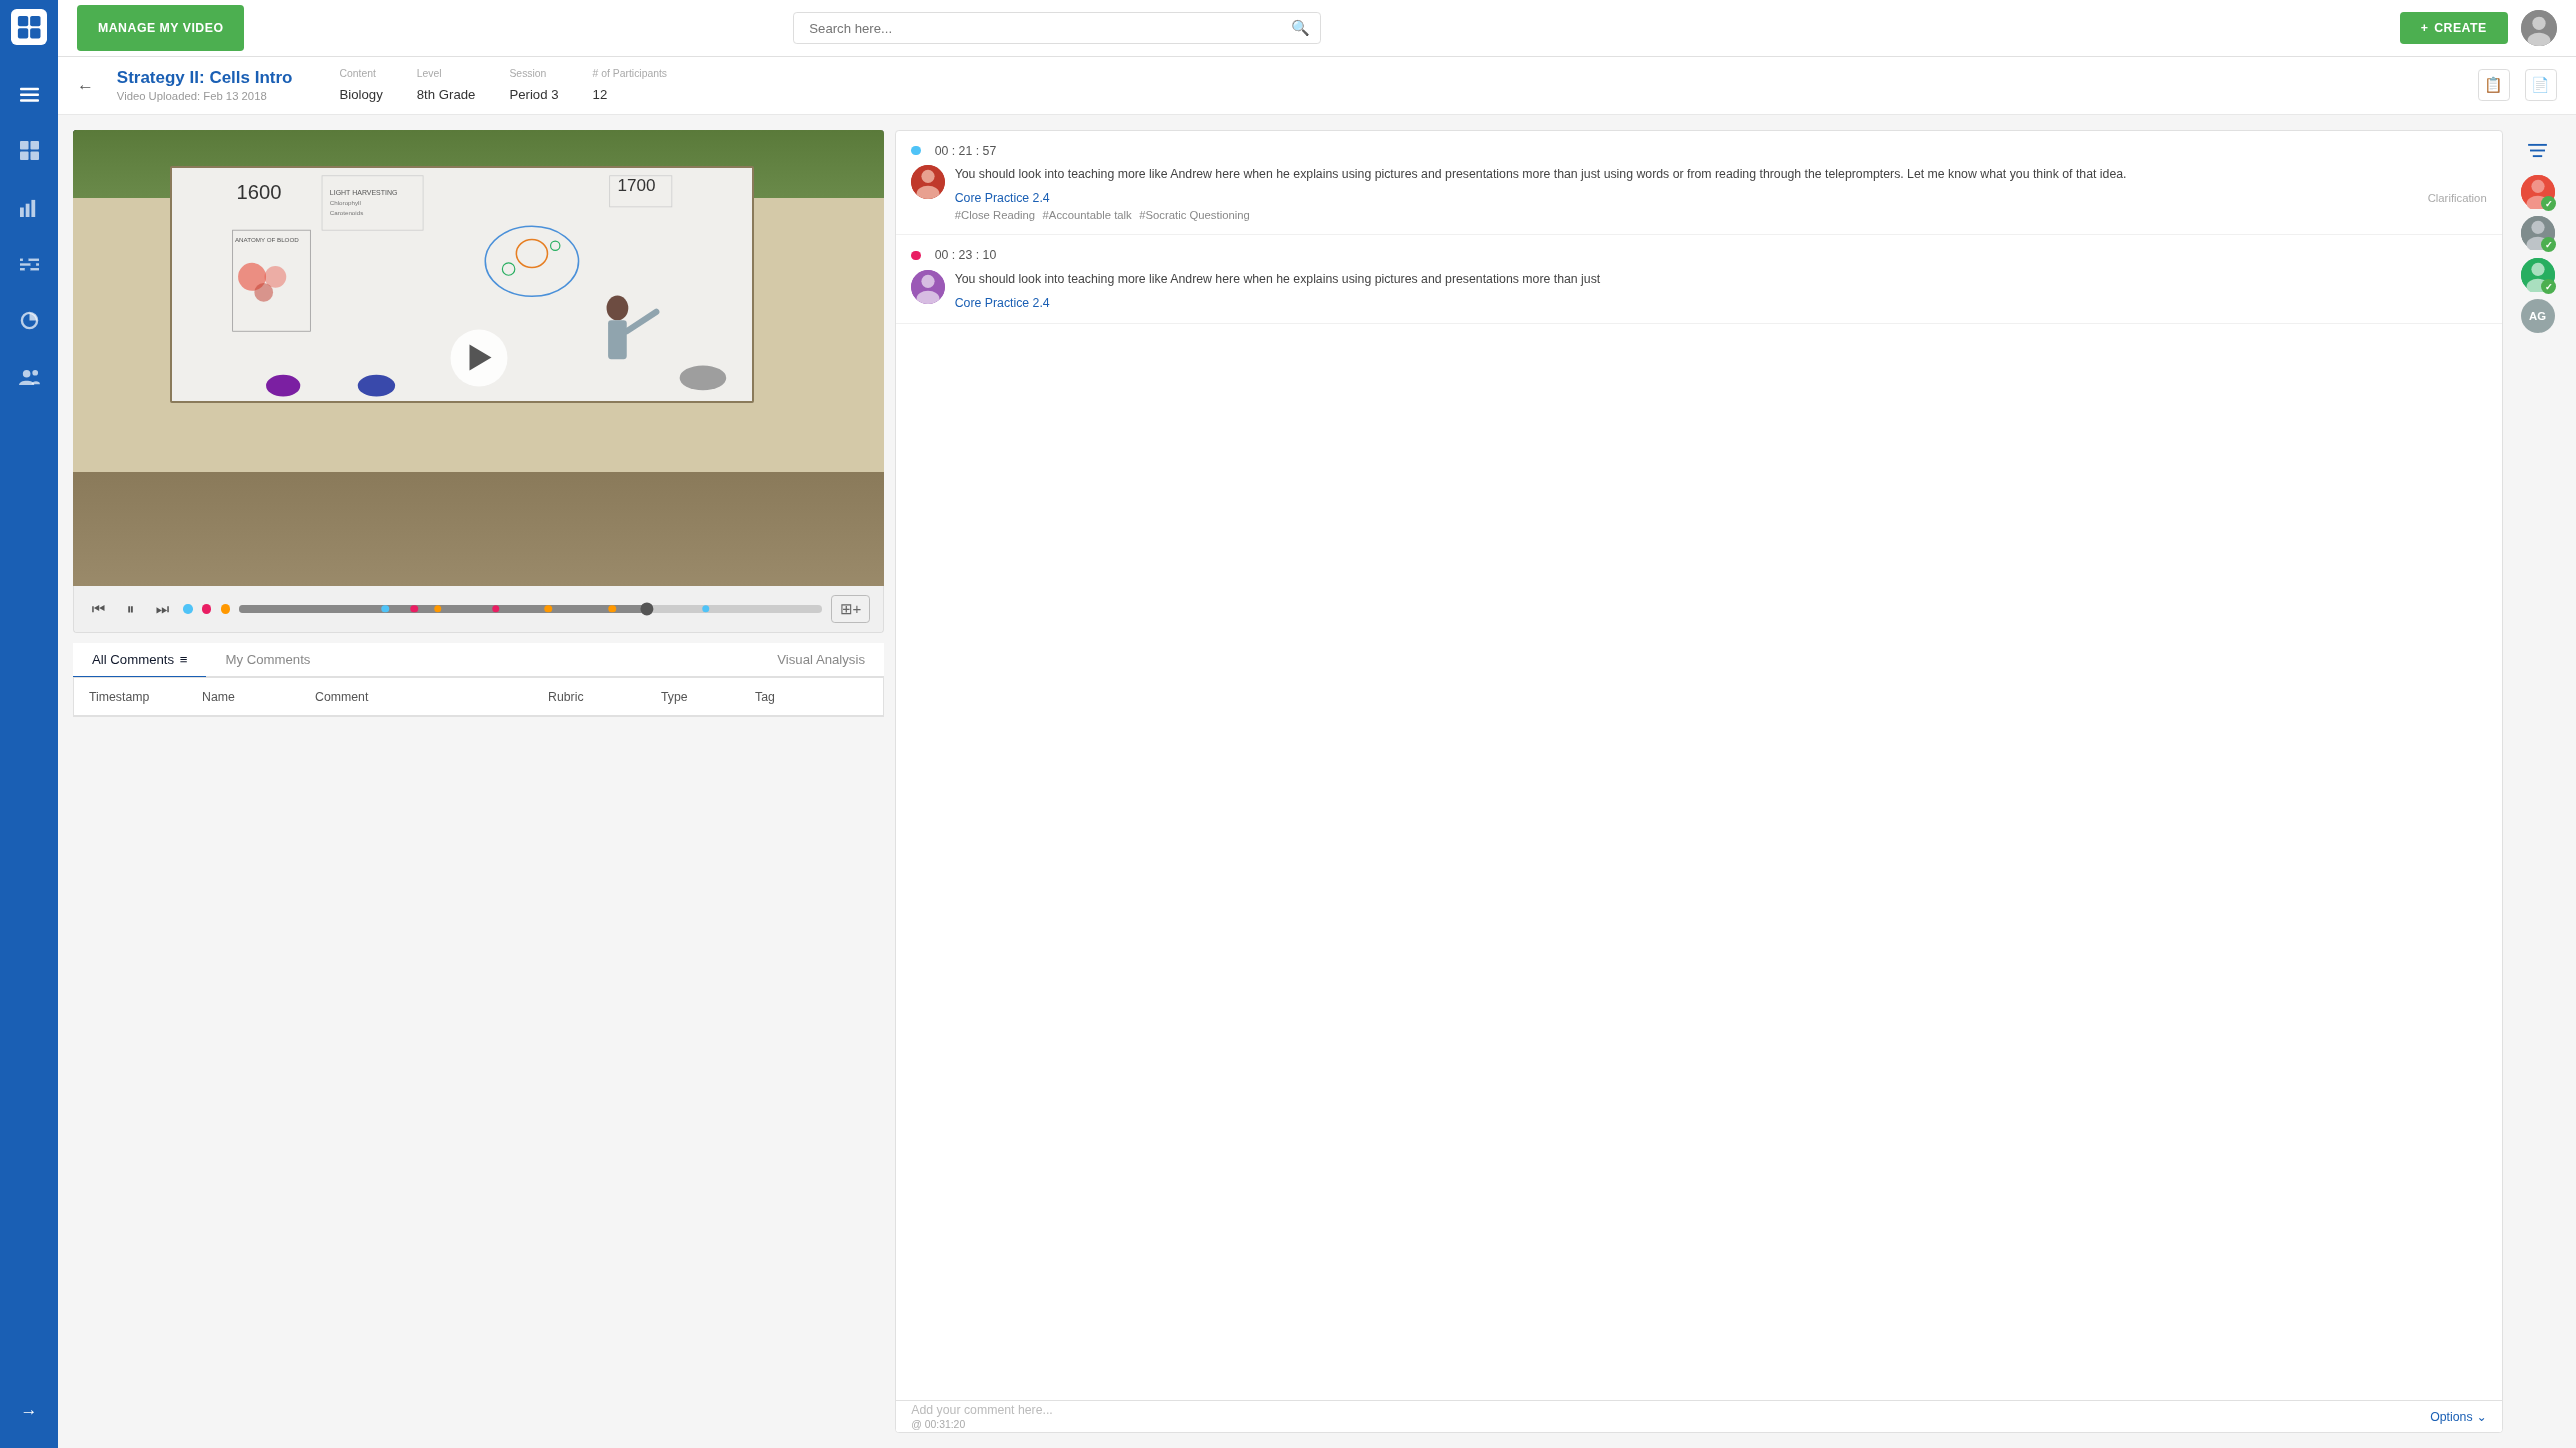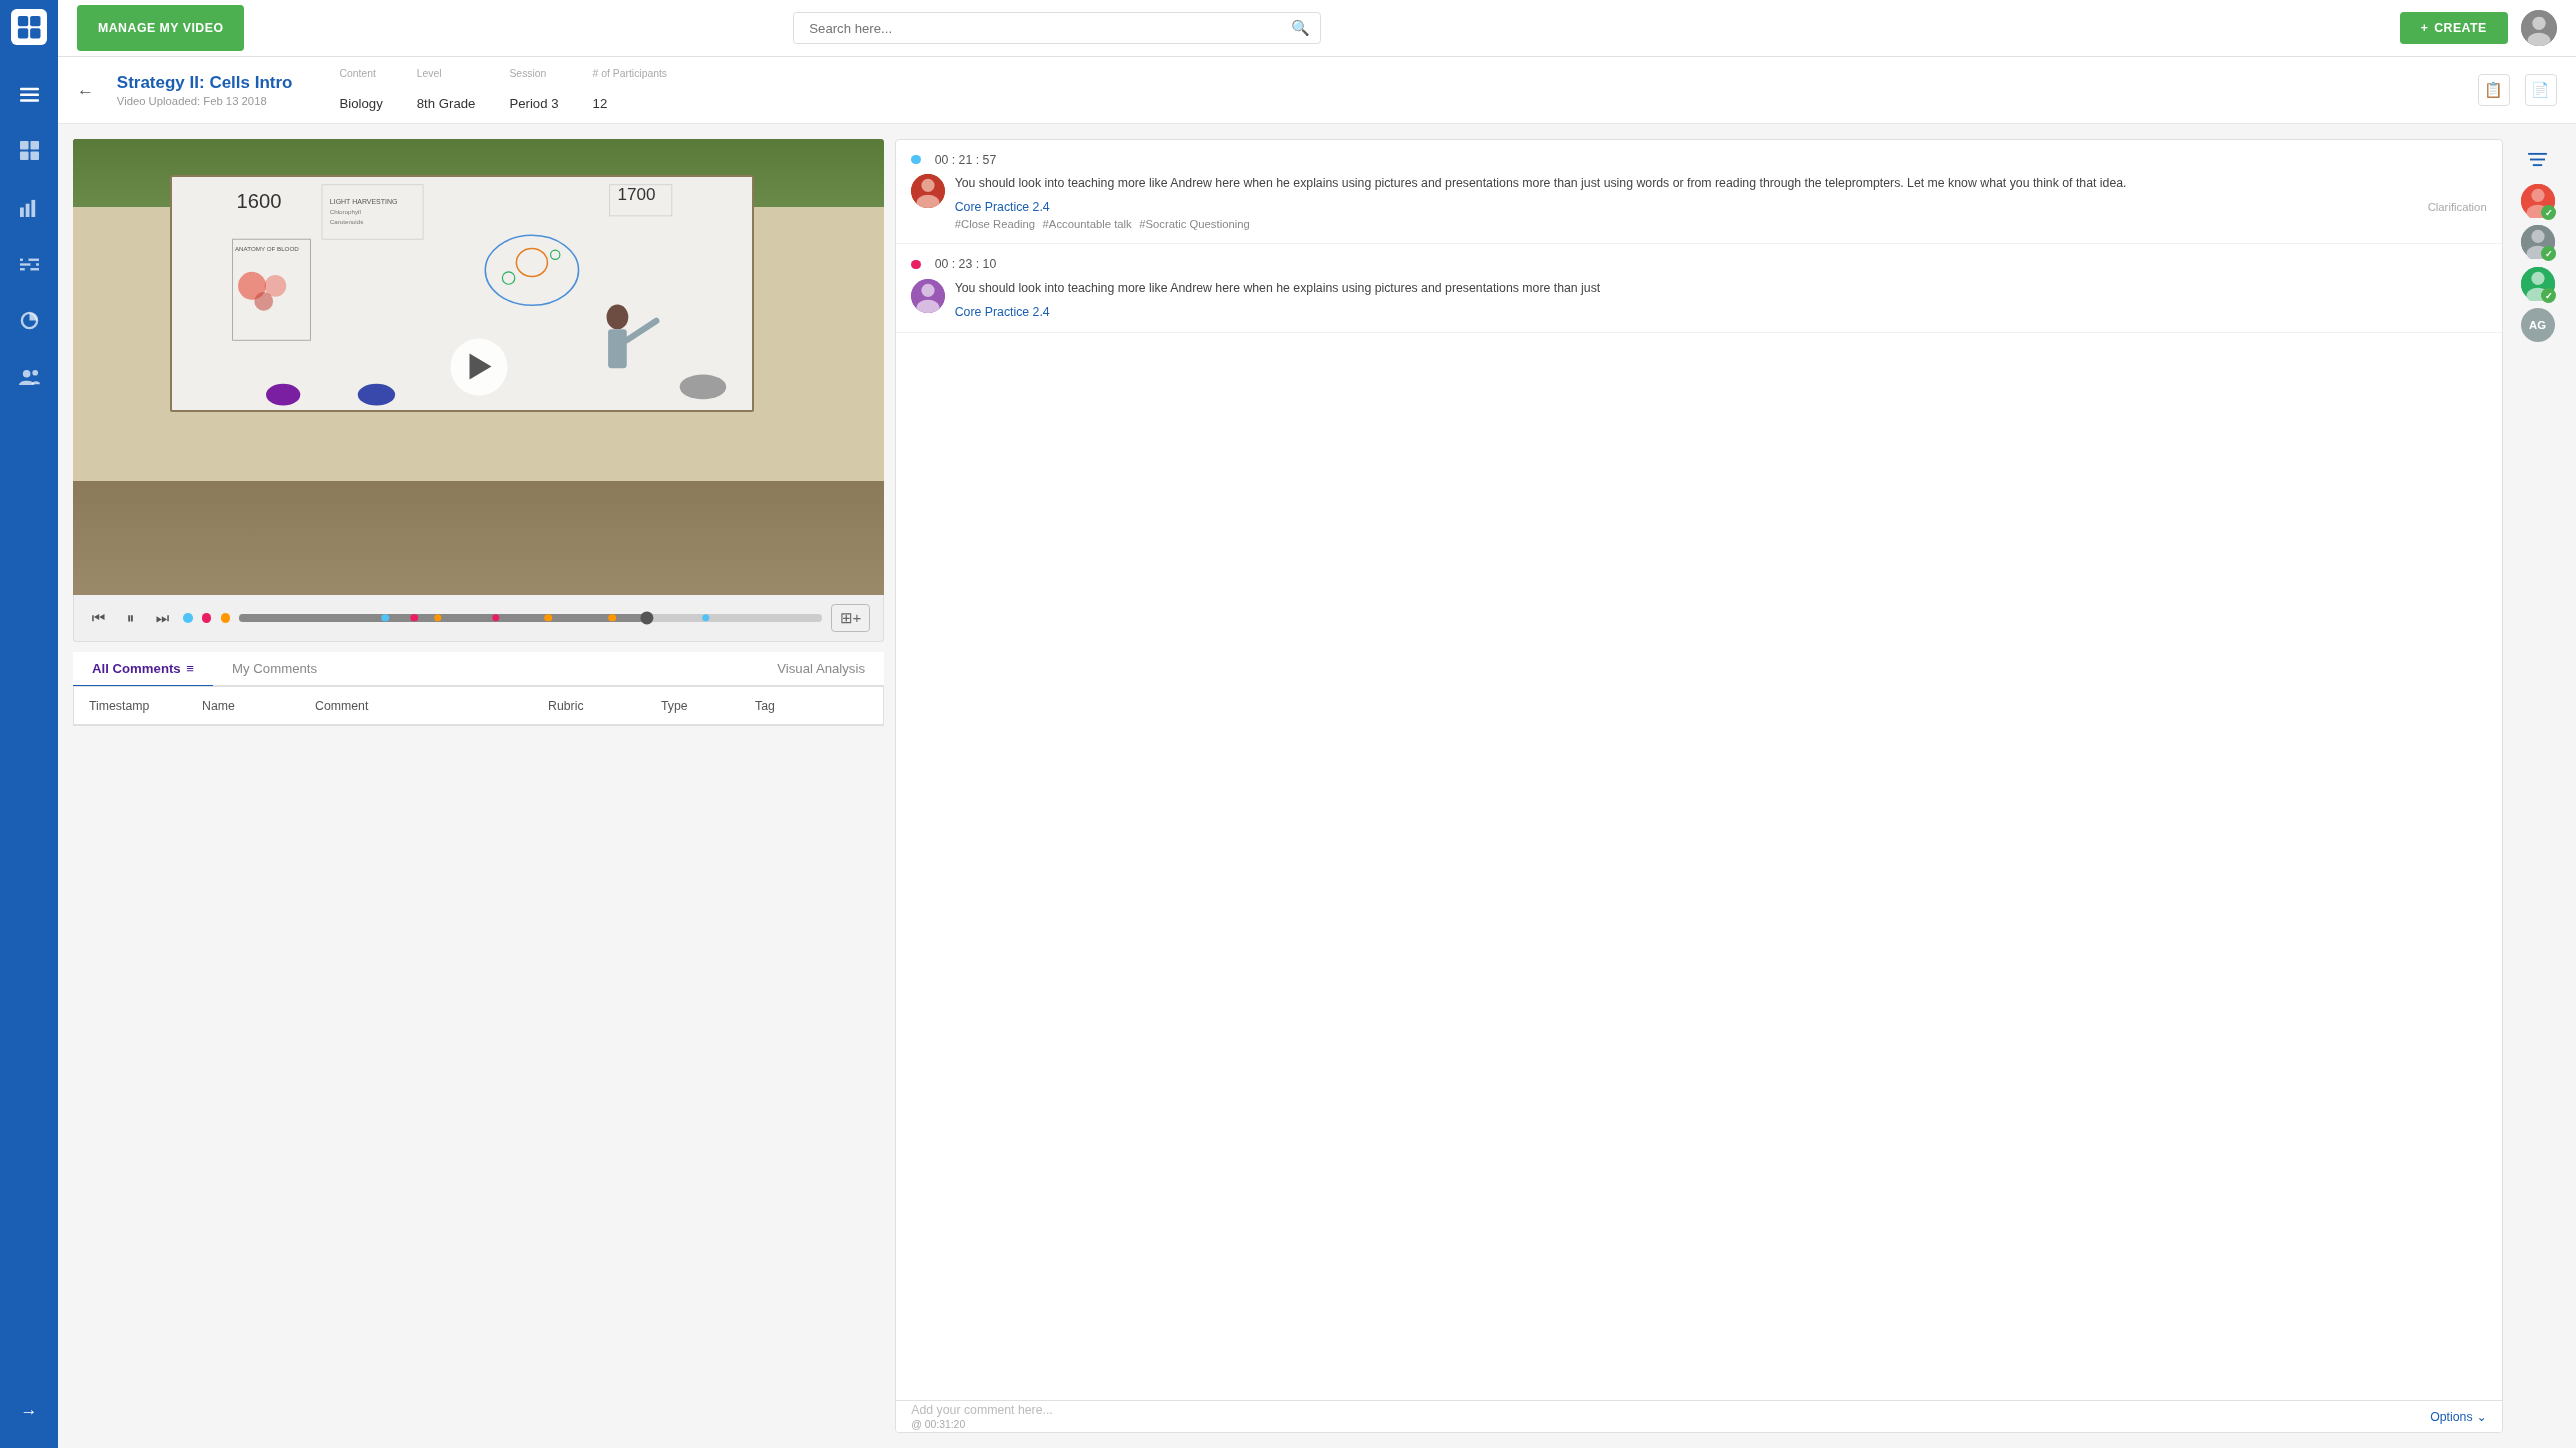--- a/index.html
+++ b/index.html
@@ -150,21 +150,21 @@
       font-size: 11.3px;
       margin-top: 1.9px;
     }
     .meta-section {
       display: flex;
       gap: 34px;
       margin-left: 28px;
     }
     .meta-item { display: flex; flex-direction: column; }
     .meta-label { font-size: 10.4px; color: #aaa; }
-    .meta-value { font-size: 13.2px; color: #333; font-weight: 500; margin-top: 17px; }
+    .meta-value { font-size: 13.2px; color: #333; font-weight: 500; margin-top: 8px; }
     .header-icons {
       margin-left: auto;
       display: flex;
       gap: 15px;
     }
     .header-icon-btn {
       width: 32px; height: 32px;
       border: 0.9px solid #ddd;
       border-radius: 3.8px;
       display: flex; align-items: center; justify-content: center;
@@ -308,23 +308,23 @@
     .tab {
       padding: 9.4px 19px;
       font-size: 13.2px;
       cursor: pointer;
       color: #888;
       border-bottom: 2.8px solid transparent;
       margin-bottom: -1.9px;
       display: flex; align-items: center; gap: 5.7px;
     }
     .tab.active {
-      color: #4c1d95;
+      color: #0f172a;
       border-bottom-color: #1a5fb4;
-      font-weight: 700;
+      font-weight: 400;
     }
     .tab-filter-icon { font-size: 13.2px; }
 
     
     .comments-table {
       background: white;
       border: 0.9px solid #e0e0e0;
       margin-top: 0;
     }
     .table-header {

